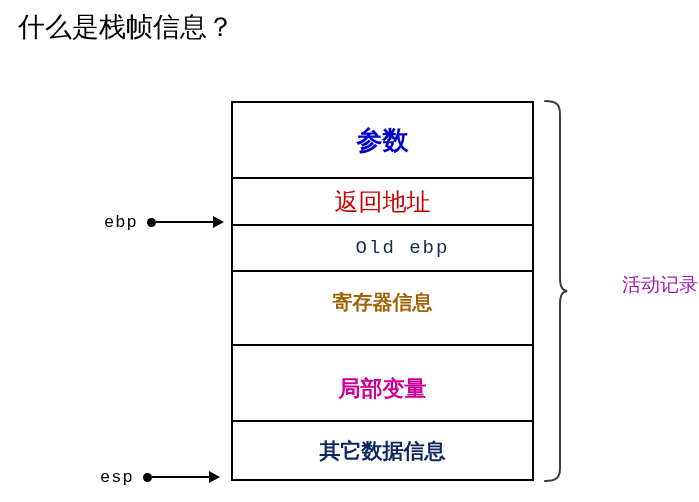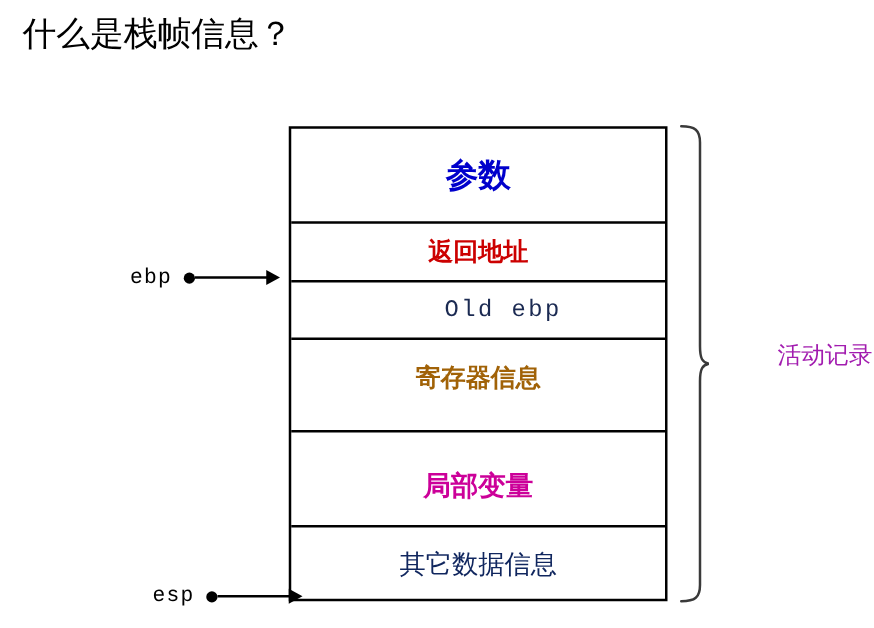--- a/index.html
+++ b/index.html
@@ -71,55 +71,55 @@
   .row-4 { top: 241px; height: 88px; }
   .row-5 { top: 317px; height: 59px; }
 
   
   .t-params {
     font-size: 26px;
     color: #0000cc;
     font-weight: 700;
   }
   .t-retaddr {
-    font-size: 20px;
+    font-size: 24px;
     color: #cc0000;
-    font-weight: 700;
+    font-weight: 400;
   }
   .t-oldebp {
     font-family: "Liberation Mono", "DejaVu Sans Mono", monospace;
     font-size: 19px;
     color: #1b2a52;
     letter-spacing: 2px;
   }
   .t-reg {
     font-size: 20px;
     color: #10265e;
     font-weight: 700;
   }
   .t-local {
     font-size: 22px;
     color: #cc0099;
     font-weight: 700;
   }
   .t-other {
     font-size: 21px;
     color: #10265e;
-    font-weight: 400;
+    font-weight: 700;
   }
 
   
   .pointer {
     position: absolute;
     height: 22px;
     display: flex;
     align-items: center;
   }
   .pointer-ebp { left: 104px; top: 211px; }
-  .pointer-esp { left: 122px; top: 466px; }
+  .pointer-esp { left: 100px; top: 466px; }
 
   .pointer-name {
     font-family: "Liberation Mono", "DejaVu Sans Mono", monospace;
     font-size: 17px;
     color: #000000;
     letter-spacing: 1px;
     margin-right: 9px;
   }
   .pointer-dot {
     width: 9px;

